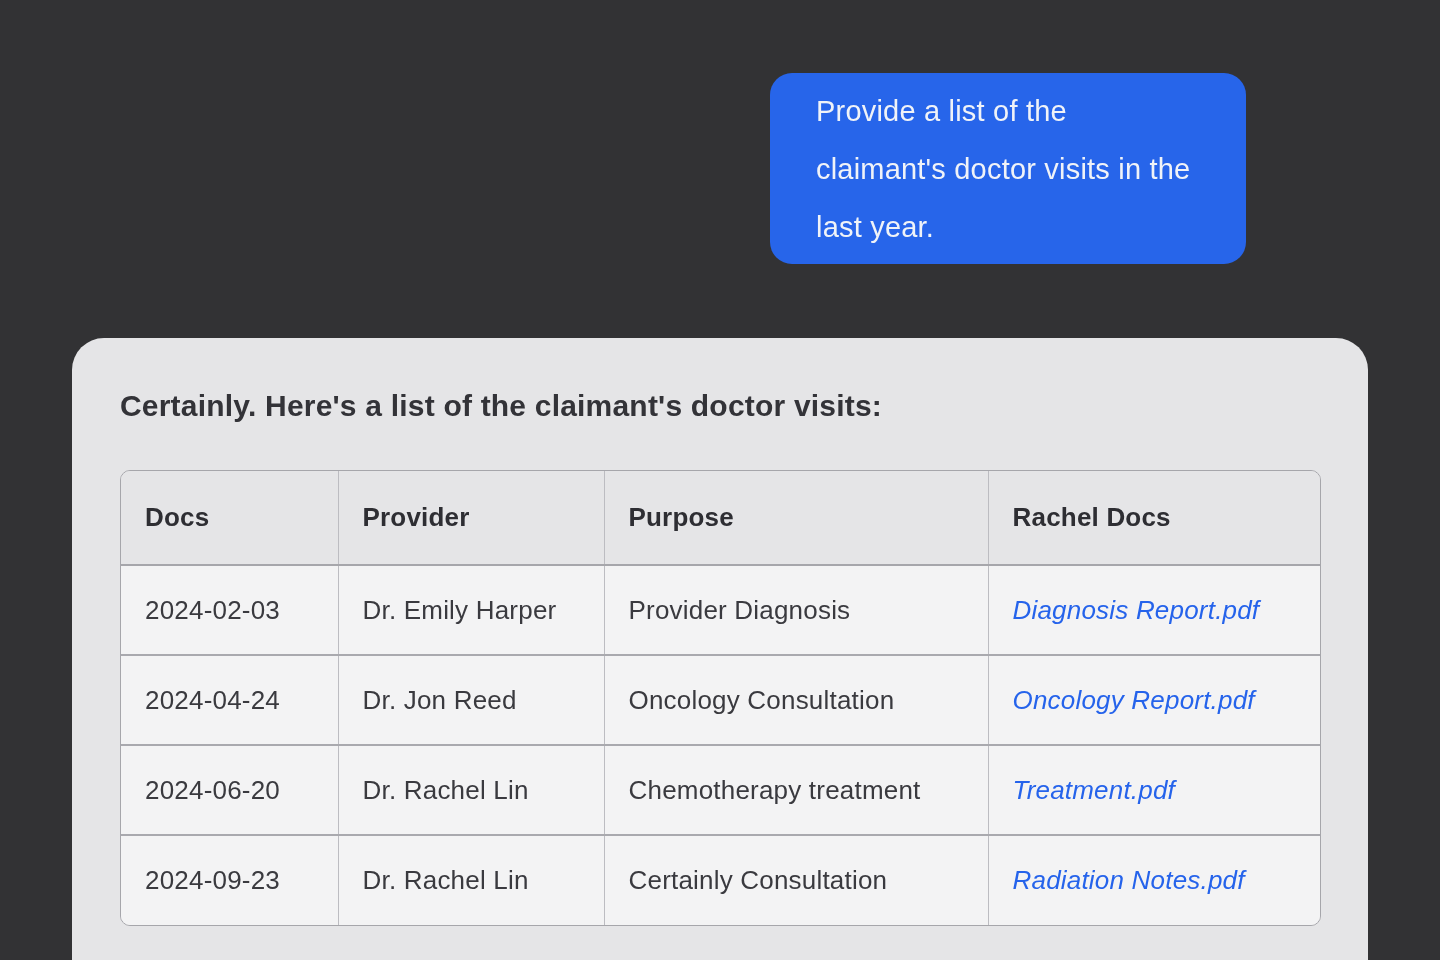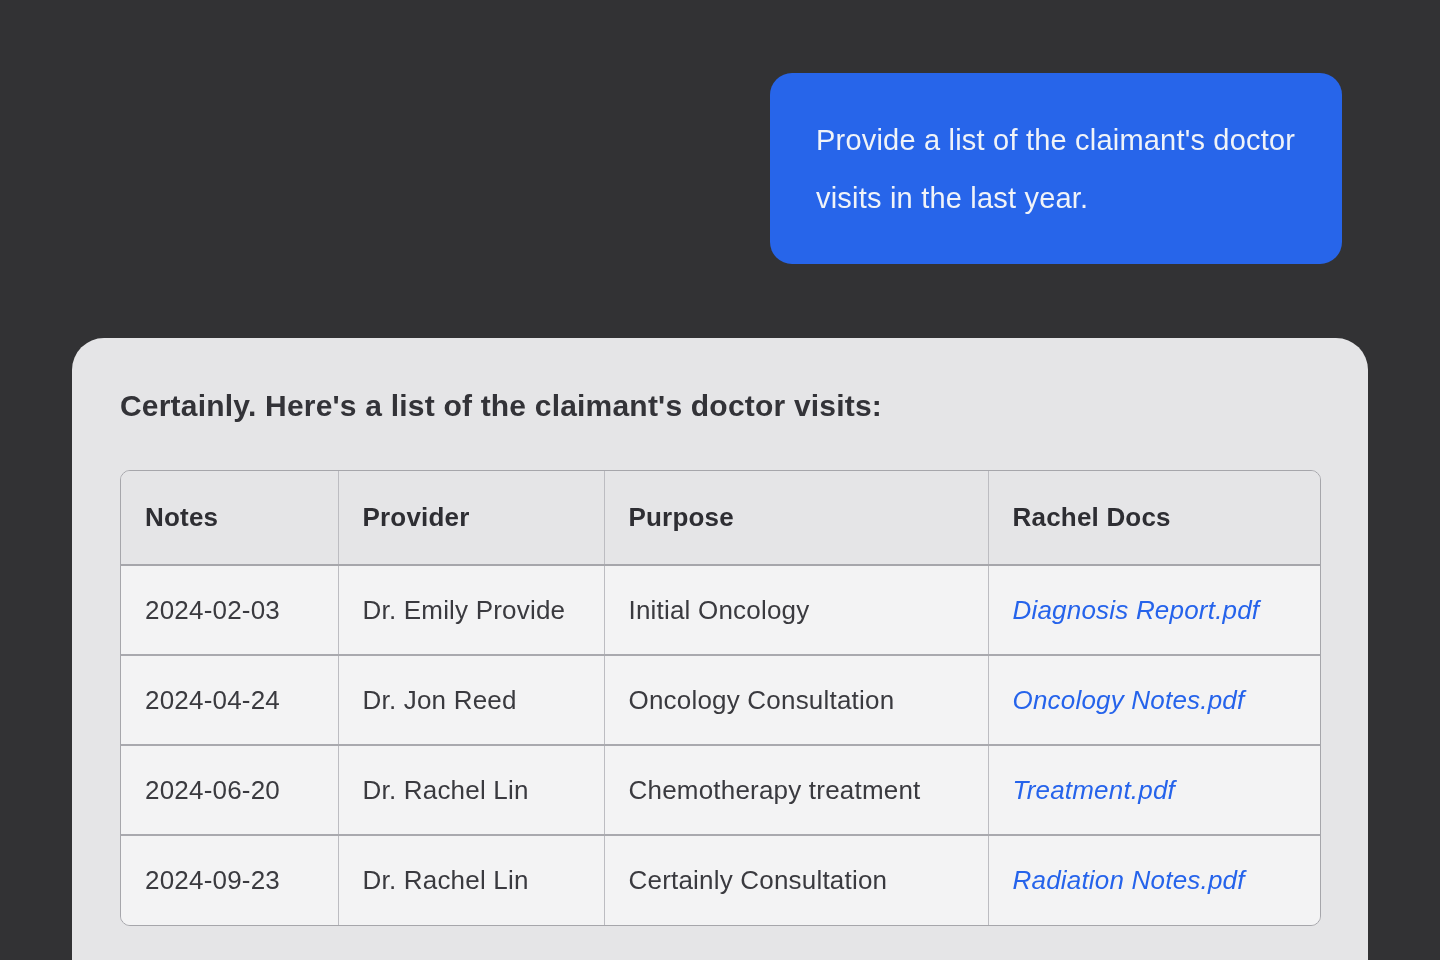--- a/index.html
+++ b/index.html
@@ -11,21 +11,21 @@
   }
   .chat-canvas {
     position: absolute;
     inset: 0;
   }
   
   .user-bubble {
     position: absolute;
     left: 770px;
     top: 73px;
-    width: 572px;
+    width: 476px;
     height: 191px;
     background: #2765ea;
     border-radius: 22px;
     padding: 37px 46px;
     display: flex;
     align-items: center;
   }
   .user-bubble .bubble-text {
     color: #f0f3f8;
     font-size: 29px;
@@ -114,41 +114,41 @@
     <div class="table-wrap">
       <table>
         <colgroup>
           <col class="c-date">
             <col class="c-provider">
             <col class="c-purpose">
             <col class="c-docs">
         </colgroup>
         <thead>
           <tr>
-            <th>Notes</th>
+            <th>Docs</th>
             <th>Provider</th>
             <th>Purpose</th>
             <th>Rachel Docs</th>
           </tr>
         </thead>
         <tbody>
           <tr>
             <td>2024-02-03</td>
-            <td>Dr. Emily Provide</td>
-            <td>Initial Oncology</td>
+            <td>Dr. Emily Harper</td>
+            <td>Provider Diagnosis</td>
             <td>
               <a class="doc-link">Diagnosis Report.pdf</a>
             </td>
           </tr>
           <tr>
             <td>2024-04-24</td>
             <td>Dr. Jon Reed</td>
             <td>Oncology Consultation</td>
             <td>
-              <a class="doc-link">Oncology Notes.pdf</a>
+              <a class="doc-link">Oncology Report.pdf</a>
             </td>
           </tr>
           <tr>
             <td>2024-06-20</td>
             <td>Dr. Rachel Lin</td>
             <td>Chemotherapy treatment</td>
             <td>
               <a class="doc-link">Treatment.pdf</a>
             </td>
           </tr>

